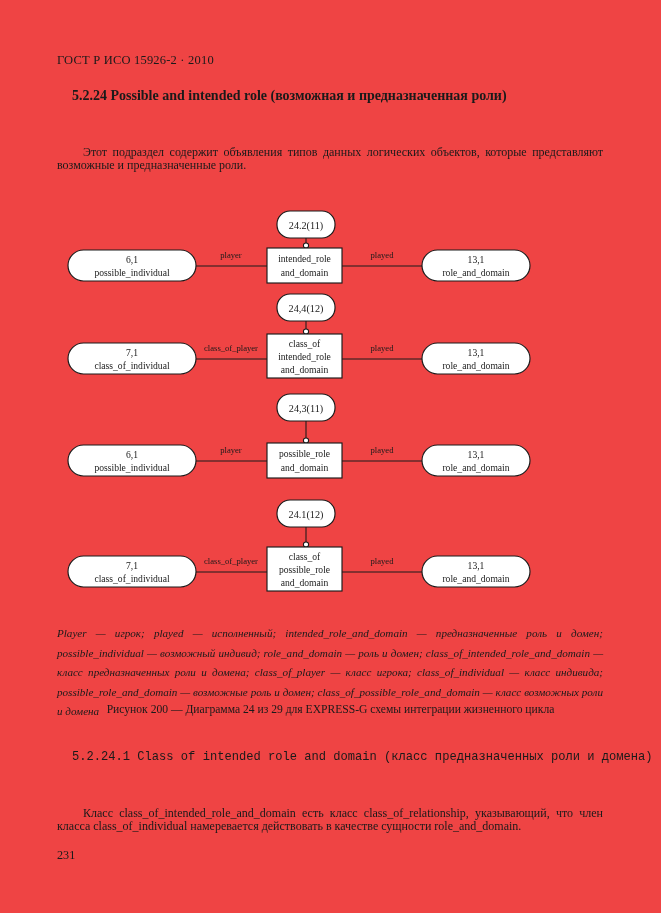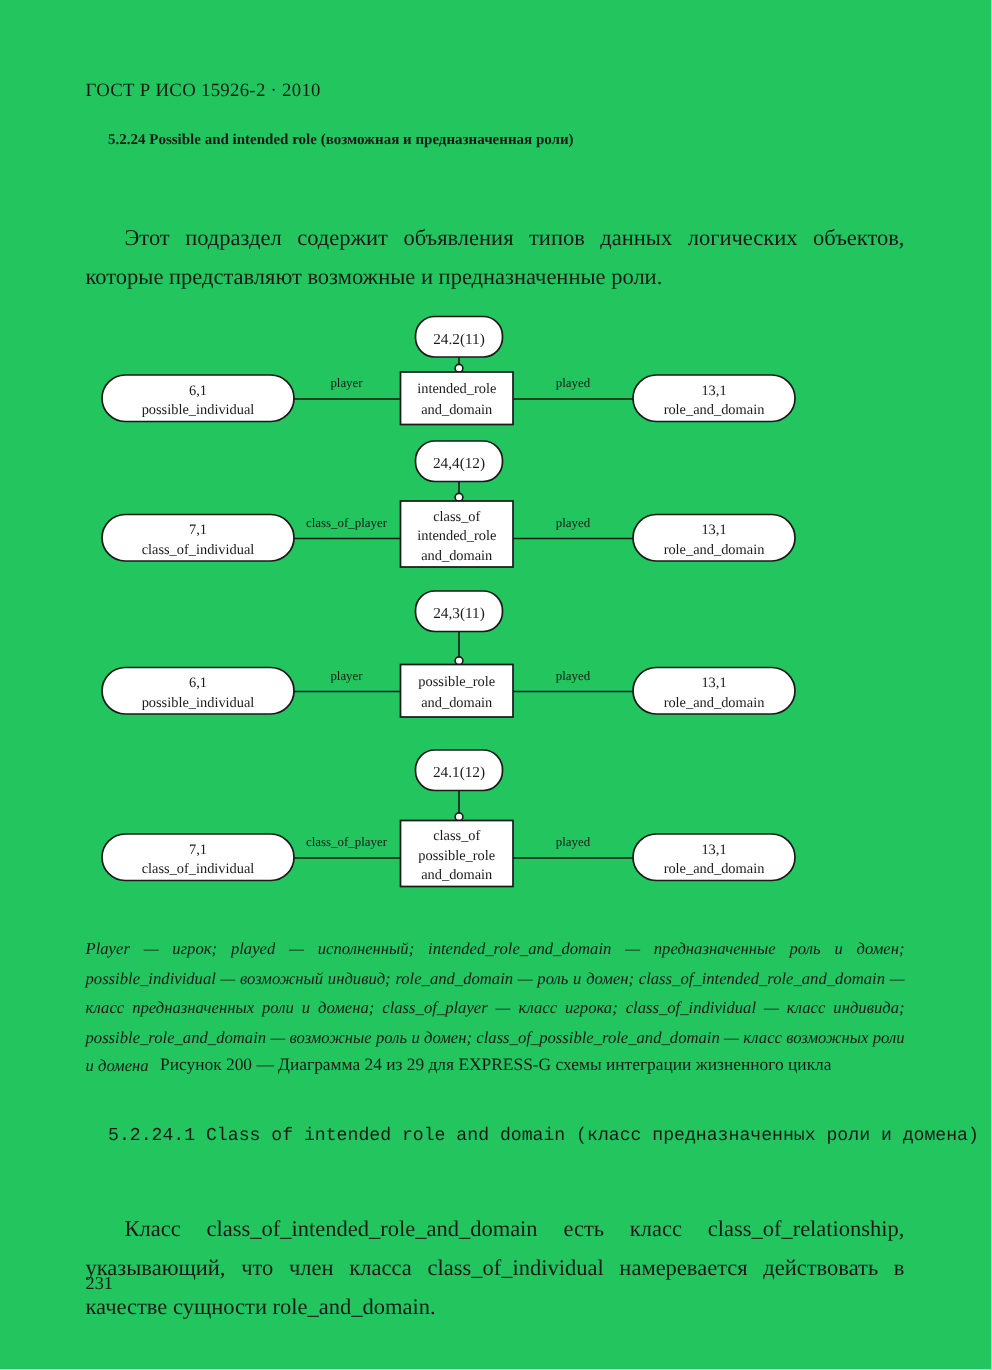--- a/index.html
+++ b/index.html
@@ -8,49 +8,49 @@
     background: #ffffff;
   }
   body {
     font-family: "Liberation Serif", "DejaVu Serif", serif;
     color: #1a1a1a;
   }
   #page {
     position: relative;
     width: 661px;
     height: 913px;
-    background: #22c55e;
+    background: #ef4444;
     overflow: hidden;
   }
 
   
   .running-header {
     position: absolute;
     left: 57px;
     top: 53px;
     font-size: 12.5px;
     letter-spacing: 0.2px;
     white-space: nowrap;
   }
 
   
   .section-heading {
     position: absolute;
     left: 72px;
     top: 88px;
-    font-size: 10px;
+    font-size: 14px;
     font-weight: bold;
     white-space: nowrap;
   }
 
   
   .para {
     position: absolute;
-    font-size: 15px;
-    line-height: 26px;
+    font-size: 12px;
+    line-height: 13px;
     text-align: justify;
     text-justify: inter-word;
     margin-top: 24px;
   }
   .para-intro {
     left: 57px;
     top: 122px;
     width: 546px;
     text-indent: 26px;
   }

